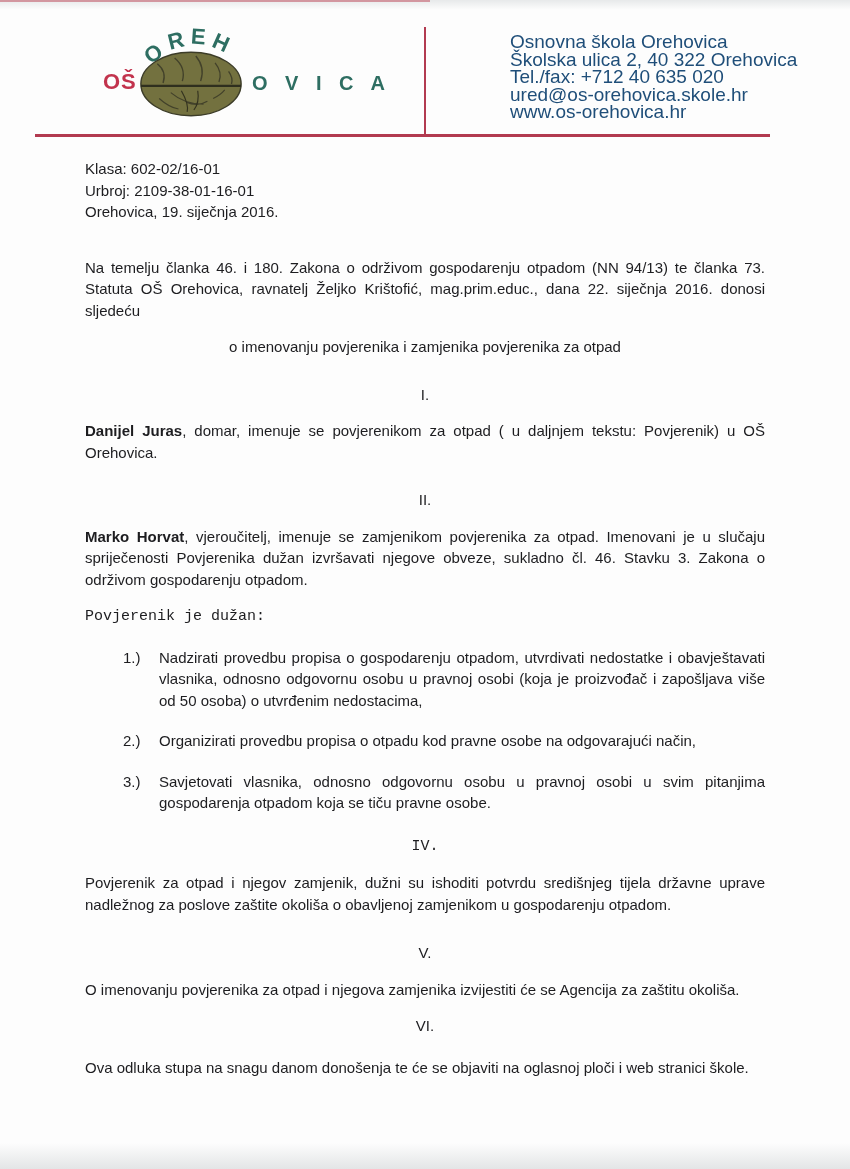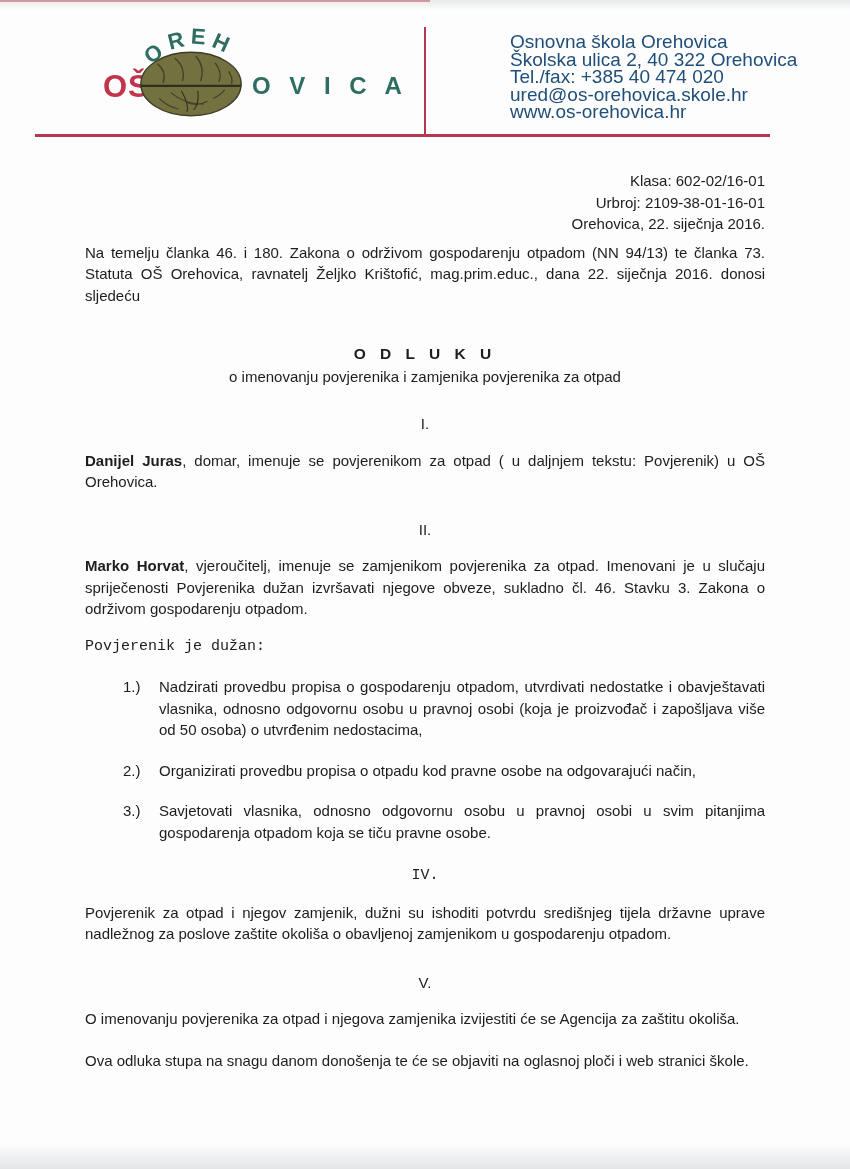--- a/index.html
+++ b/index.html
@@ -15,39 +15,39 @@
   
   .scan-top{position:absolute;left:0;top:0;width:100%;height:10px;
     background:linear-gradient(to bottom,#e7e9ea,rgba(255,255,255,0));}
   .scan-top-red{position:absolute;left:0;top:0;width:430px;height:2px;background:#c05060;opacity:.55;}
   .scan-bottom{position:absolute;left:0;bottom:0;width:100%;height:26px;
     background:linear-gradient(to top,#e3e5e6,rgba(255,255,255,0));}
 
   
   .header{position:relative;height:150px;}
   .logo{position:absolute;left:95px;top:25px;width:350px;height:112px;}
-  .logo-os{position:absolute;left:8px;top:44px;font-size:31px;font-weight:bold;
+  .logo-os{position:absolute;left:8px;top:44px;font-size:22px;font-weight:bold;
     color:#c2334d;letter-spacing:1px;}
   .walnut{position:absolute;left:43px;top:25px;}
   .arc-letter{position:absolute;font-size:22px;font-weight:bold;color:#2e6e62;}
   .arc-o{left:50px;top:16px;transform:rotate(-32deg);}
   .arc-r{left:73px;top:3px;transform:rotate(-14deg);}
   .arc-e{left:96px;top:-1px;transform:rotate(4deg);}
   .arc-h{left:118px;top:5px;transform:rotate(24deg);}
-  .logo-suffix{position:absolute;left:157px;top:47px;font-size:24px;font-weight:bold;
+  .logo-suffix{position:absolute;left:157px;top:47px;font-size:20px;font-weight:bold;
     color:#2e6e62;letter-spacing:6px;}
   .header-vline{position:absolute;left:424px;top:27px;width:2px;height:108px;background:#b23a50;}
   .contact{position:absolute;left:510px;top:33px;font-size:19px;line-height:17.5px;color:#1f4e79;}
   .header-rule{position:absolute;left:35px;top:134px;width:735px;height:2.5px;background:#b23a50;}
 
   
   .doc-body{padding:0 85px;font-size:15px;line-height:21.5px;}
-  .meta{margin-top:20px;text-align:right;}
+  .meta{margin-top:8px;}
   .meta div{white-space:nowrap;}
-  .intro{margin-top:7px;text-align:justify;}
+  .intro{margin-top:34px;text-align:justify;}
   .title{margin-top:37px;text-align:center;font-weight:bold;letter-spacing:5px;font-size:15.5px;}
   .subtitle{margin-top:1px;text-align:center;font-weight:normal;}
   .numeral{text-align:center;margin-top:26px;}
   .para{text-align:justify;}
   .n2{} .n3{margin-top:22px;} .n4{margin-top:22px;font-family:Liberation Mono, monospace;}
   .n5{margin-top:27px;} .n6{margin-top:14px;}
   .p6{margin-top:20px;}
   .duties-intro{margin-top:16px;font-family:Liberation Mono, monospace;}
   .duty{display:flex;margin:19px 0 0 38px;}
   .duty-marker{width:36px;flex:none;}
@@ -75,37 +75,36 @@
         <path d="M20,14 q10,8 6,20 M38,8 q12,10 8,24 M60,6 q10,12 5,26 M80,13 q8,10 4,20 M94,22 q5,7 3,13" stroke="#42412a" stroke-width="1.4" fill="none"></path>
         <path d="M22,50 q10,9 20,11 M50,54 q12,5 22,-1 M78,50 q8,-4 12,-9 M34,44 q14,12 34,12" stroke="#42412a" stroke-width="1.2" fill="none"></path>
         <path d="M45,42 q8,14 6,22 M62,42 q2,12 -4,20" stroke="#33321f" stroke-width="1.2" fill="none"></path>
       </svg>
       <span class="logo-suffix">O V I C A</span>
     </div>
     <div class="header-vline"></div>
     <div class="contact">
       <div>Osnovna škola Orehovica</div>
       <div>Školska ulica 2, 40 322 Orehovica</div>
-      <div>Tel./fax: +385 40 474 020</div>
+      <div>Tel./fax: +712 40 635 020</div>
       <div>ured@os-orehovica.skole.hr</div>
       <div>www.os-orehovica.hr</div>
     </div>
     <div class="header-rule"></div>
   </div>
 
   <div class="doc-body">
     <div class="meta">
       <div>Klasa: 602-02/16-01</div>
       <div>Urbroj: 2109-38-01-16-01</div>
-      <div>Orehovica, 22. siječnja 2016.</div>
+      <div>Orehovica, 19. siječnja 2016.</div>
     </div>
 
     <p class="intro">Na temelju članka 46. i 180. Zakona o održivom gospodarenju otpadom (NN 94/13) te  članka 73. Statuta OŠ Orehovica, ravnatelj Željko Krištofić, mag.prim.educ., dana 22. siječnja 2016. donosi sljedeću</p>
 
-    <div class="title">O D L U K U</div>
     <div class="subtitle">o imenovanju povjerenika i zamjenika povjerenika za otpad</div>
 
     <div class="numeral">I.</div>
     <p class="para"><span class="lead">Danijel Juras</span><span>, domar, imenuje se povjerenikom za otpad ( u daljnjem tekstu: Povjerenik) u OŠ Orehovica.</span></p>
 
     <div class="numeral n2">II.</div>
     <p class="para"><span class="lead">Marko Horvat</span><span>, vjeroučitelj, imenuje se zamjenikom povjerenika za otpad. Imenovani je u slučaju spriječenosti Povjerenika dužan izvršavati njegove obveze, sukladno čl. 46. Stavku 3. Zakona o održivom gospodarenju otpadom.</span></p>
 
     <div class="duties-intro">Povjerenik je dužan:</div>
     <div class="duty">
@@ -120,16 +119,17 @@
       <span class="duty-marker">3.)</span>
       <span class="duty-text">Savjetovati vlasnika, odnosno odgovornu osobu u pravnoj osobi u svim pitanjima gospodarenja otpadom koja se tiču pravne osobe.</span>
     </div>
 
     <div class="numeral n4">IV.</div>
     <p class="para">Povjerenik za otpad i njegov zamjenik, dužni su ishoditi potvrdu središnjeg tijela državne uprave nadležnog za poslove zaštite okoliša o obavljenoj zamjenikom u gospodarenju otpadom.</p>
 
     <div class="numeral n5">V.</div>
     <p class="para">O imenovanju povjerenika za otpad i njegova zamjenika izvijestiti će se Agencija za zaštitu okoliša.</p>
 
+    <div class="numeral n6">VI.</div>
     <p class="para p6">Ova odluka stupa na snagu danom donošenja te će se objaviti na oglasnoj ploči i web stranici škole.</p>
 
   </div>
 </div>
 
 </body></html>

